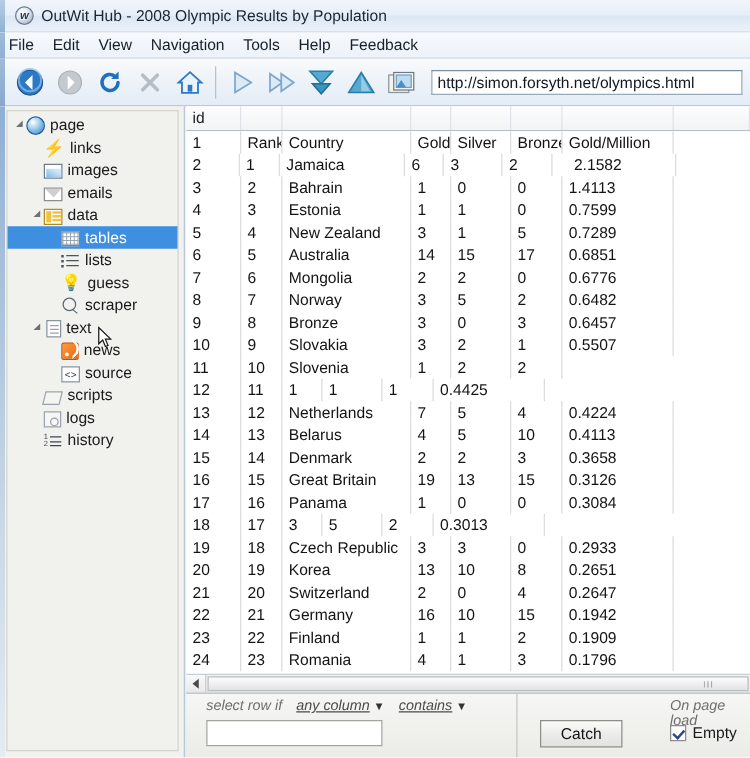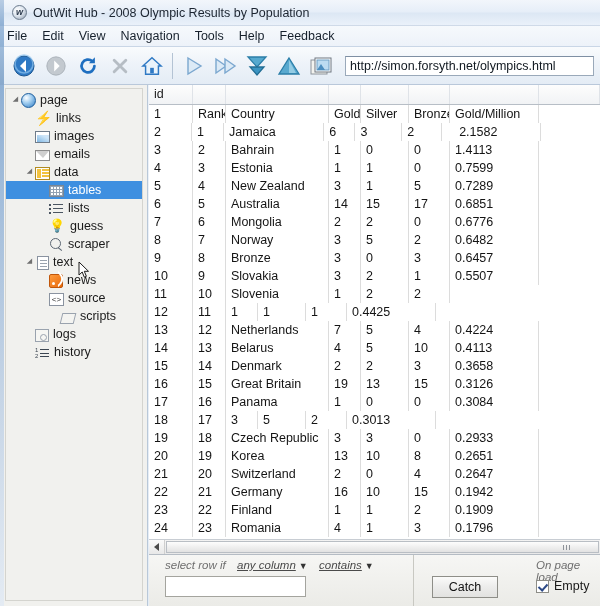--- a/index.html
+++ b/index.html
@@ -460,21 +460,21 @@
         <div class="node" style="padding-left: 32px;">
           <span class="twisty"></span>
           <span class="ico ic-rss"></span>
           <span class="node-label">news</span>
         </div>
         <div class="node" style="padding-left: 32px;">
           <span class="twisty"></span>
           <span class="ico ic-src"></span>
           <span class="node-label">source</span>
         </div>
-        <div class="node" style="padding-left: 18px; justify-content: center;">
+        <div class="node" style="padding-left: 18px;">
           <span class="twisty"></span>
           <span class="ico ic-script"></span>
           <span class="node-label">scripts</span>
         </div>
         <div class="node" style="padding-left: 18px;">
           <span class="twisty"></span>
           <span class="ico ic-logs"></span>
           <span class="node-label">logs</span>
         </div>
         <div class="node" style="padding-left: 18px;">

